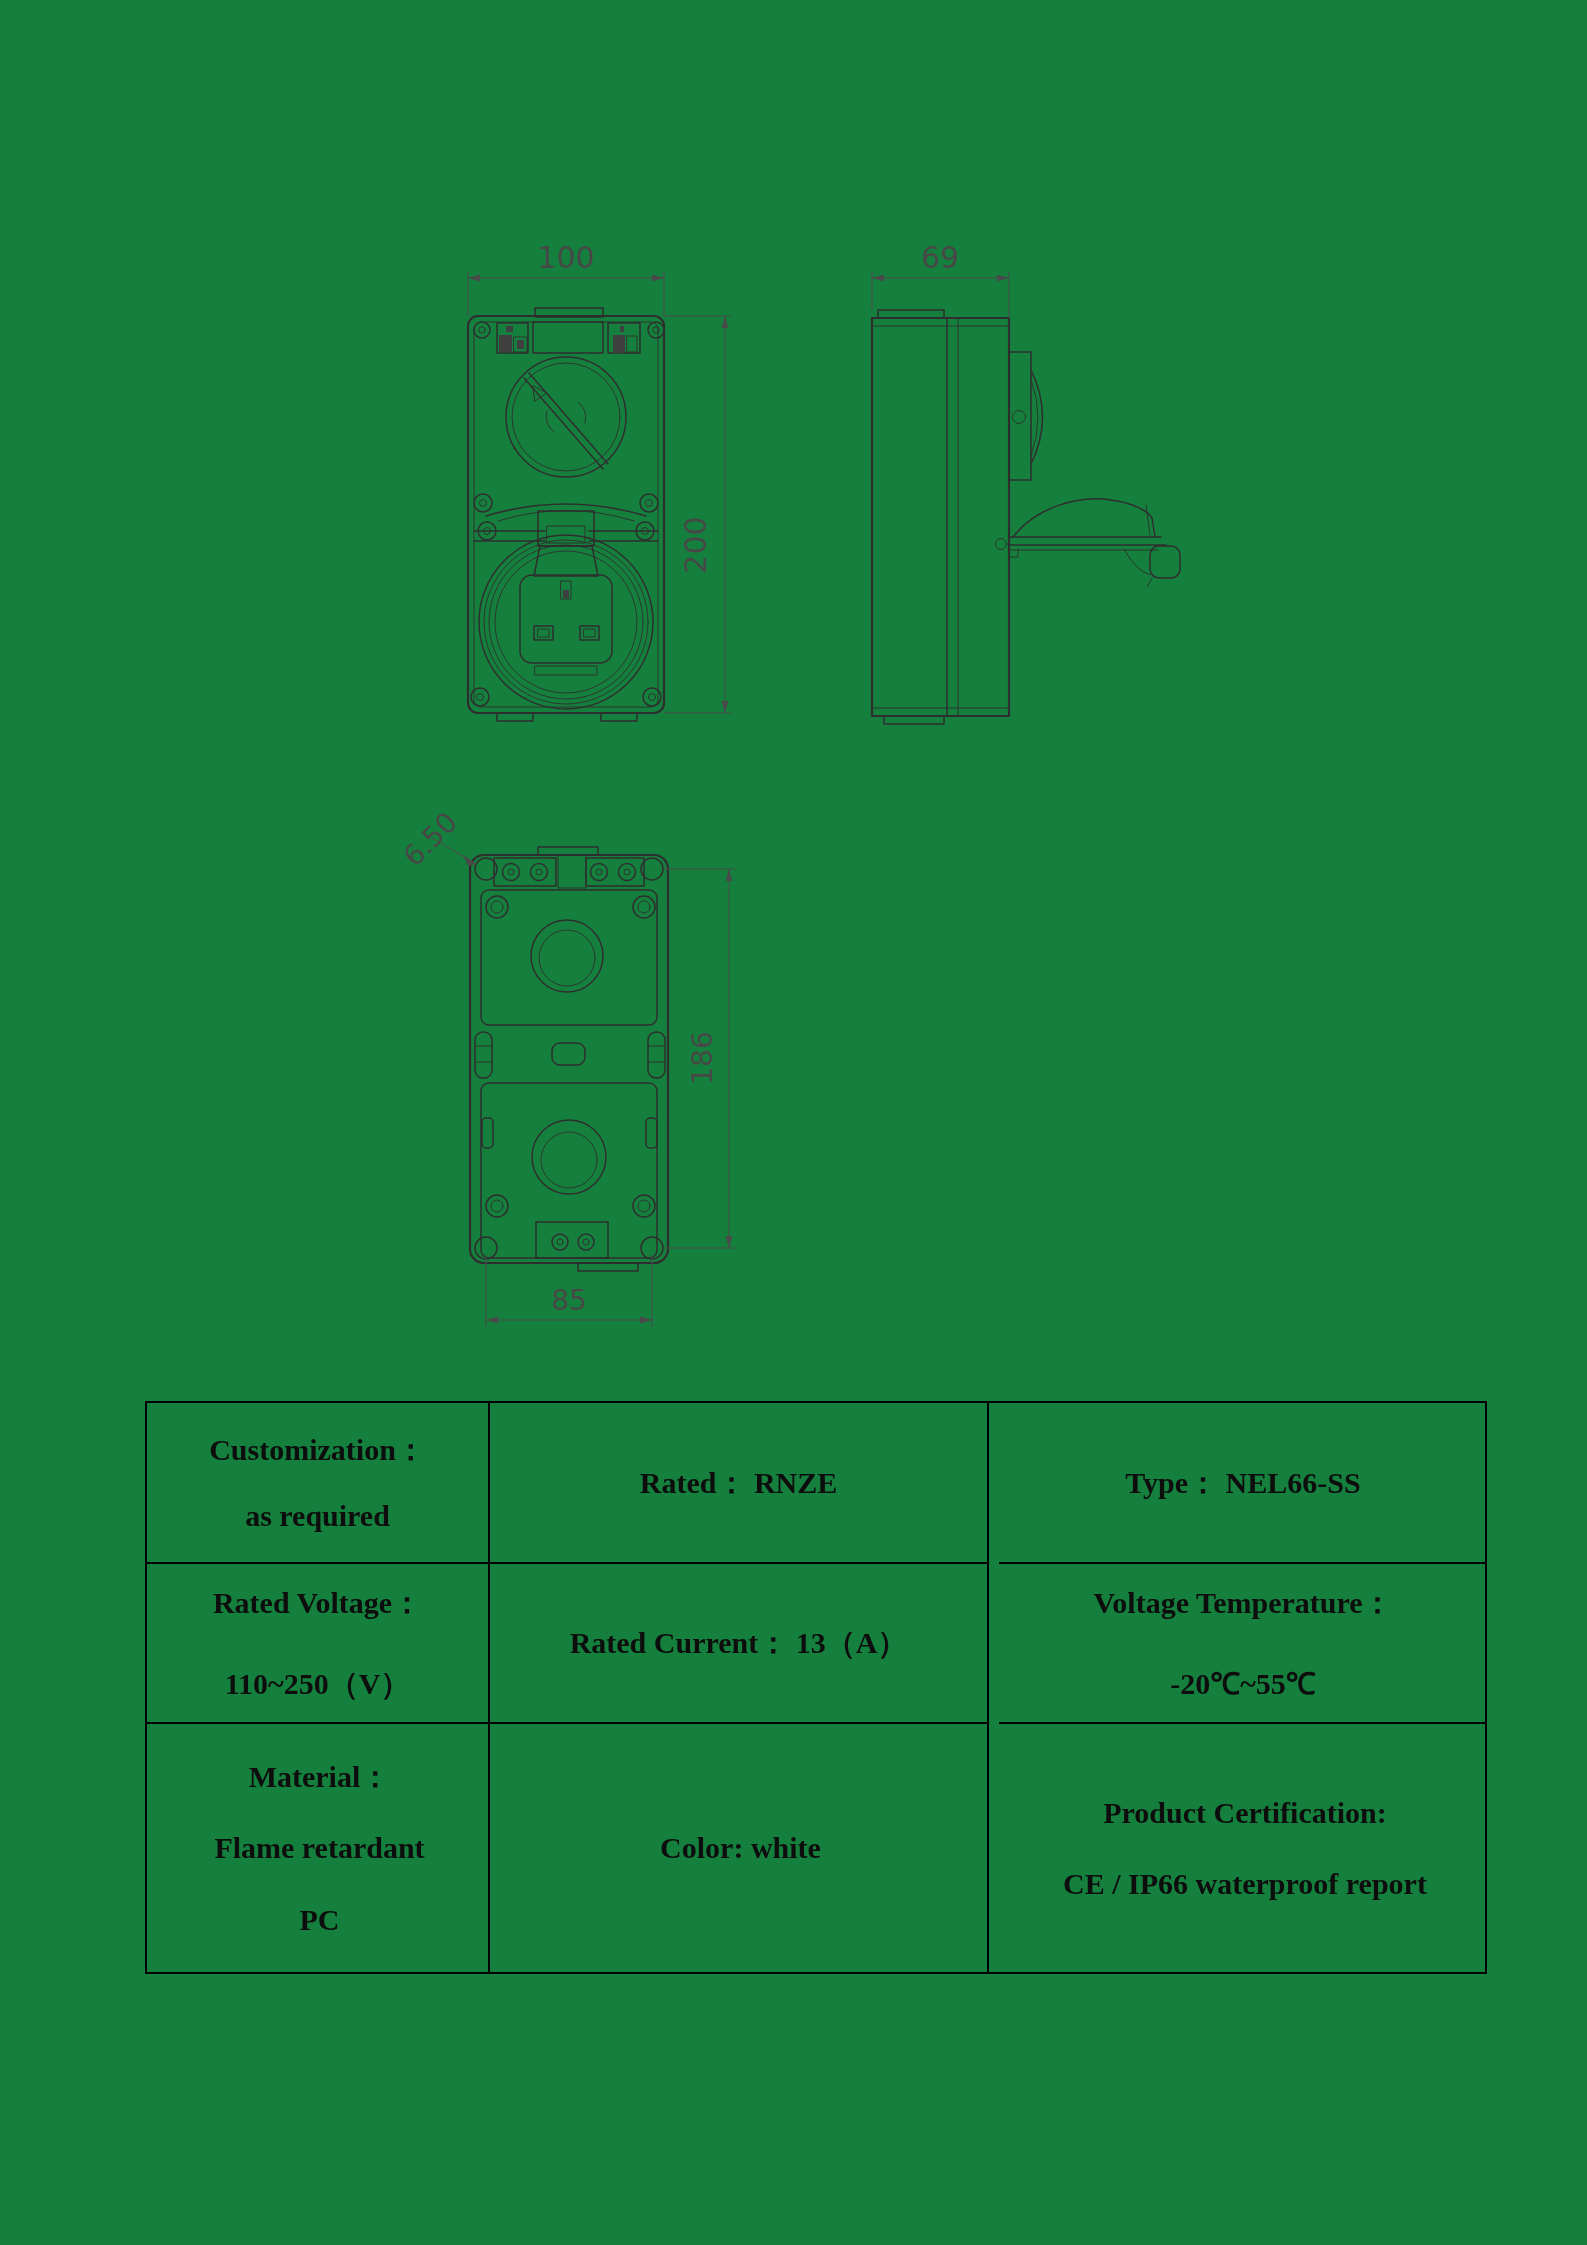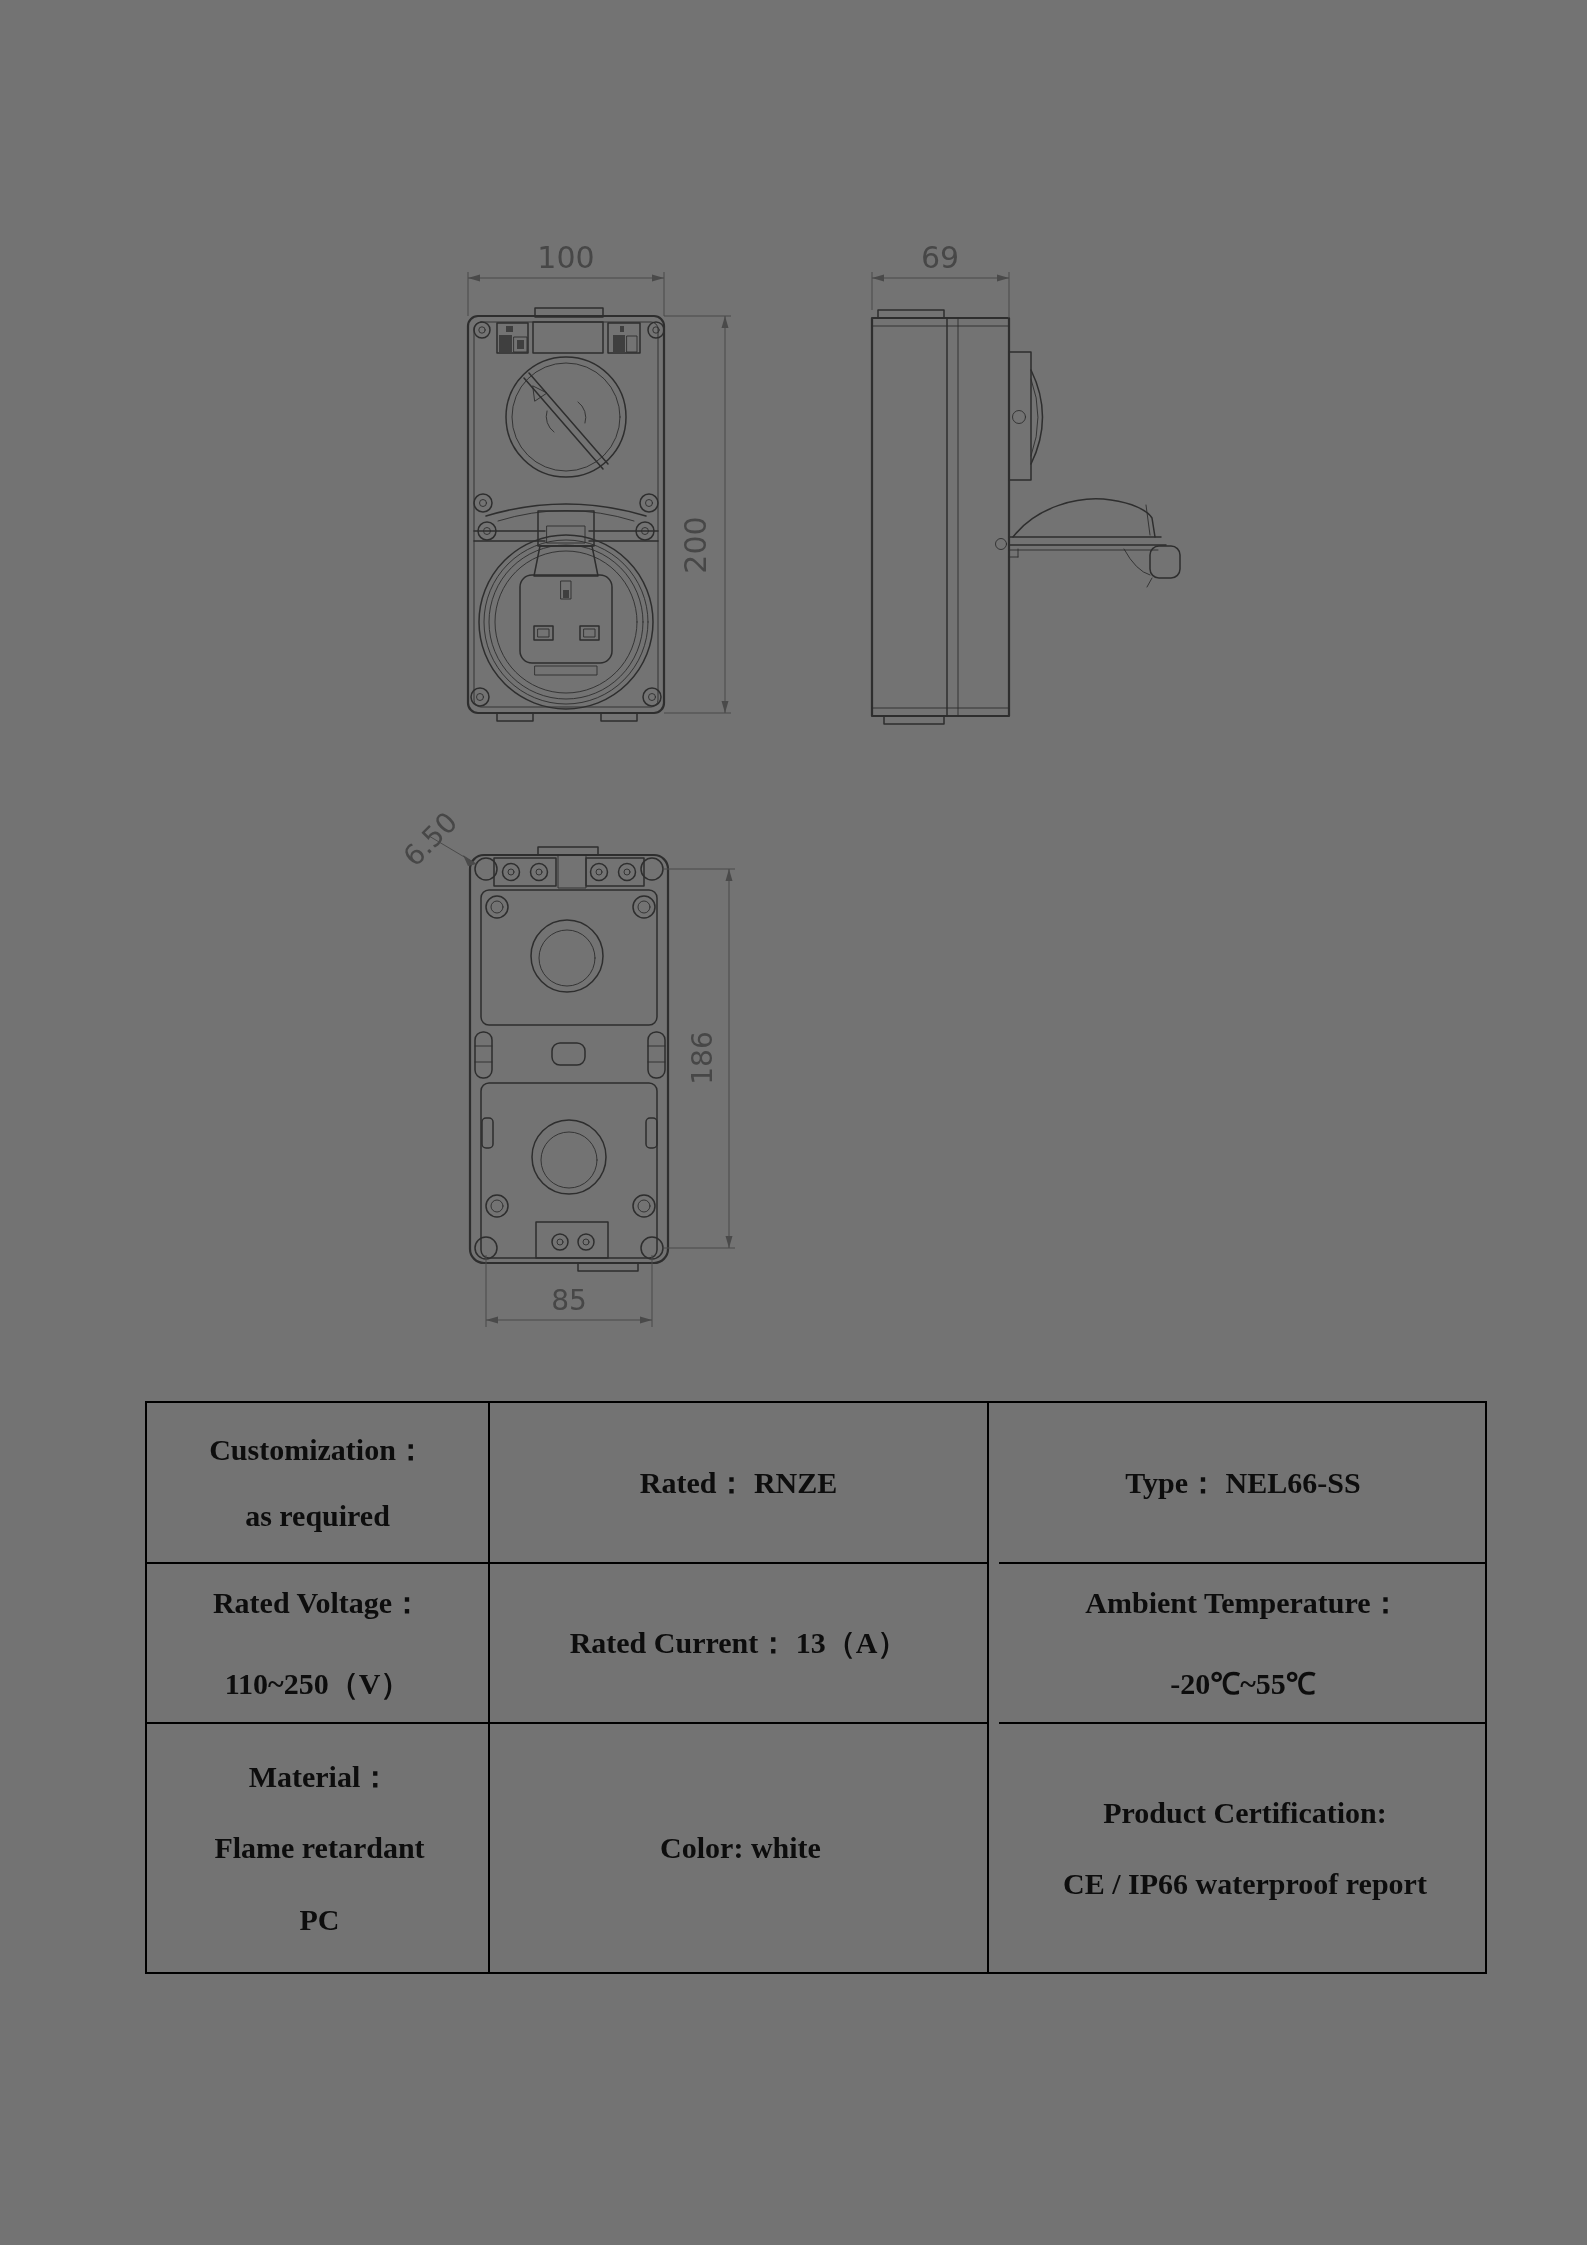--- a/index.html
+++ b/index.html
@@ -1,19 +1,19 @@
 <!DOCTYPE html>
 <html><head>
 <meta charset="utf-8">
 <style>
   html,body{margin:0;padding:0;background:#e8e8e8;}
   .page{
     position:relative;
     width:1587px;height:2245px;
-    background:#737373;
+    background:#15803d;
     font-family:"Liberation Serif", serif;
     overflow:hidden;
   }
   svg{position:absolute;left:0;top:0;}
   .geo{stroke:#2e2e2e;fill:none;stroke-width:1.5;stroke-linecap:round;stroke-linejoin:round;}
   .thin{stroke-width:0.9;}
   .thick{stroke-width:2.2;}
   .dark{fill:#3f3f3f;stroke:none;}
   .dim{stroke:#4a4a4a;fill:none;stroke-width:1;}
   .arrow{fill:#4a4a4a;stroke:none;}
@@ -302,21 +302,21 @@
     </div>
 
     <div class="cell r2">
       <div>Rated Voltage：</div>
       <div>110~250（V）</div>
     </div>
     <div class="cell r2">
       <div>Rated Current： 13（A）</div>
     </div>
     <div class="cell r2 last-col">
-      <div>Ambient Temperature：</div>
+      <div>Voltage Temperature：</div>
       <div>-20℃~55℃</div>
     </div>
 
     <div class="cell r3 last-row">
       <div>Material：</div>
       <div>Flame retardant</div>
       <div>PC</div>
     </div>
     <div class="cell r3 last-row">
       <div>Color: white</div>

